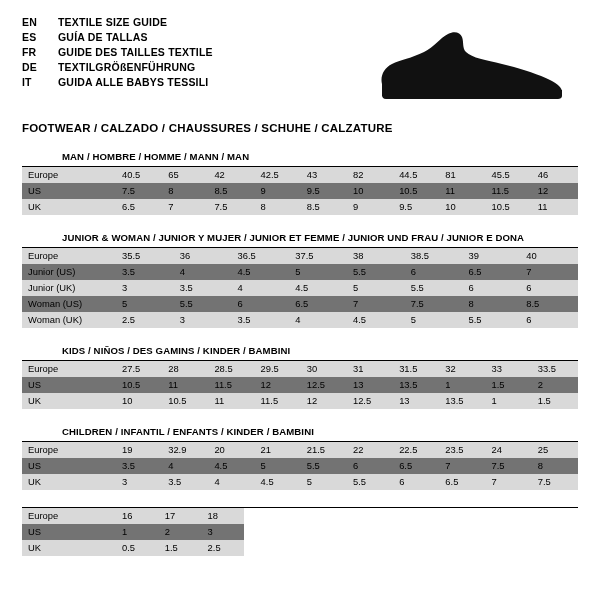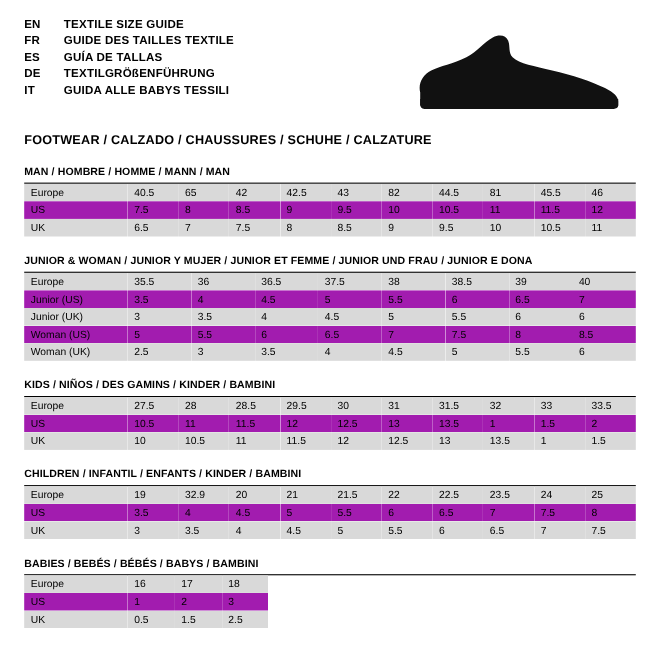--- a/index.html
+++ b/index.html
@@ -64,20 +64,21 @@
 
   
   .group {
     margin-top: 17px;
   }
   .group-title {
     font-size: 9.6px;
     font-weight: bold;
     letter-spacing: .1px;
     padding-bottom: 4px;
+    margin-left: 40px;
   }
   .rule {
     height: 1px;
     background: #000000;
     margin-bottom: 0;
   }
   table.sizes {
     border-collapse: collapse;
     width: 100%;
     table-layout: fixed;
@@ -90,45 +91,45 @@
     height: 16px;
     padding: 0 0 0 6px;
     line-height: 16px;
     white-space: nowrap;
     overflow: hidden;
   }
   table.sizes tr.shaded td {
     background: #d9d9d9;
   }
   table.sizes tr.plain td {
-    background: #a21caf;
+    background: #737373;
   }
   td.rowlabel {
     width: 88px;
   }
 </style>
 </head>
 <body>
 
 <div class="page">
 
   <div class="header">
     <table class="lang-table">
       <tbody>
         <tr>
           <td class="lang-code">EN</td>
           <td class="lang-title">TEXTILE SIZE GUIDE</td>
         </tr>
         <tr>
+          <td class="lang-code">ES</td>
+          <td class="lang-title">GUÍA DE TALLAS</td>
+        </tr>
+        <tr>
           <td class="lang-code">FR</td>
           <td class="lang-title">GUIDE DES TAILLES TEXTILE</td>
-        </tr>
-        <tr>
-          <td class="lang-code">ES</td>
-          <td class="lang-title">GUÍA DE TALLAS</td>
         </tr>
         <tr>
           <td class="lang-code">DE</td>
           <td class="lang-title">TEXTILGRÖßENFÜHRUNG</td>
         </tr>
         <tr>
           <td class="lang-code">IT</td>
           <td class="lang-title">GUIDA ALLE BABYS TESSILI</td>
         </tr>
       </tbody>
@@ -344,21 +345,20 @@
           <td>6</td>
           <td>6.5</td>
           <td>7</td>
           <td>7.5</td>
         </tr>
       </tbody>
     </table>
   </div>
 
   <div class="group">
-    <div class="group-title">BABIES / BEBÉS / BÉBÉS / BABYS / BAMBINI</div>
     <div class="rule"></div>
     <table class="sizes babies">
       <tbody>
         <tr class="shaded">
           <td class="rowlabel">Europe</td>
           <td>16</td>
           <td>17</td>
           <td>18</td>
         </tr>
         <tr class="plain">

